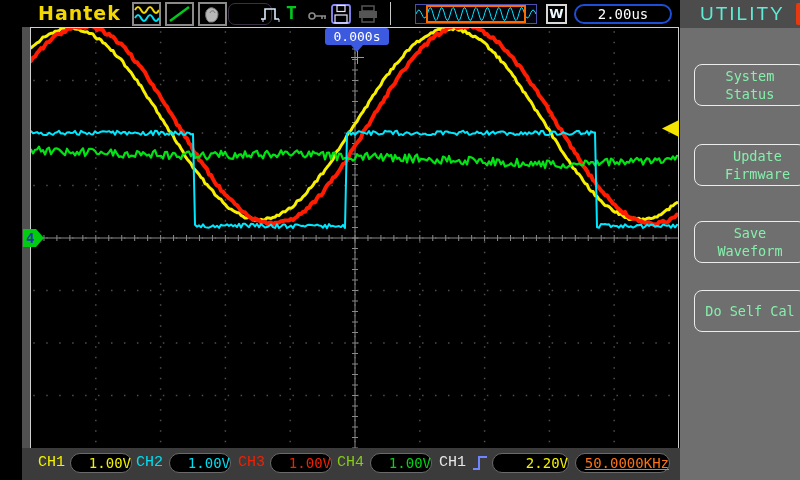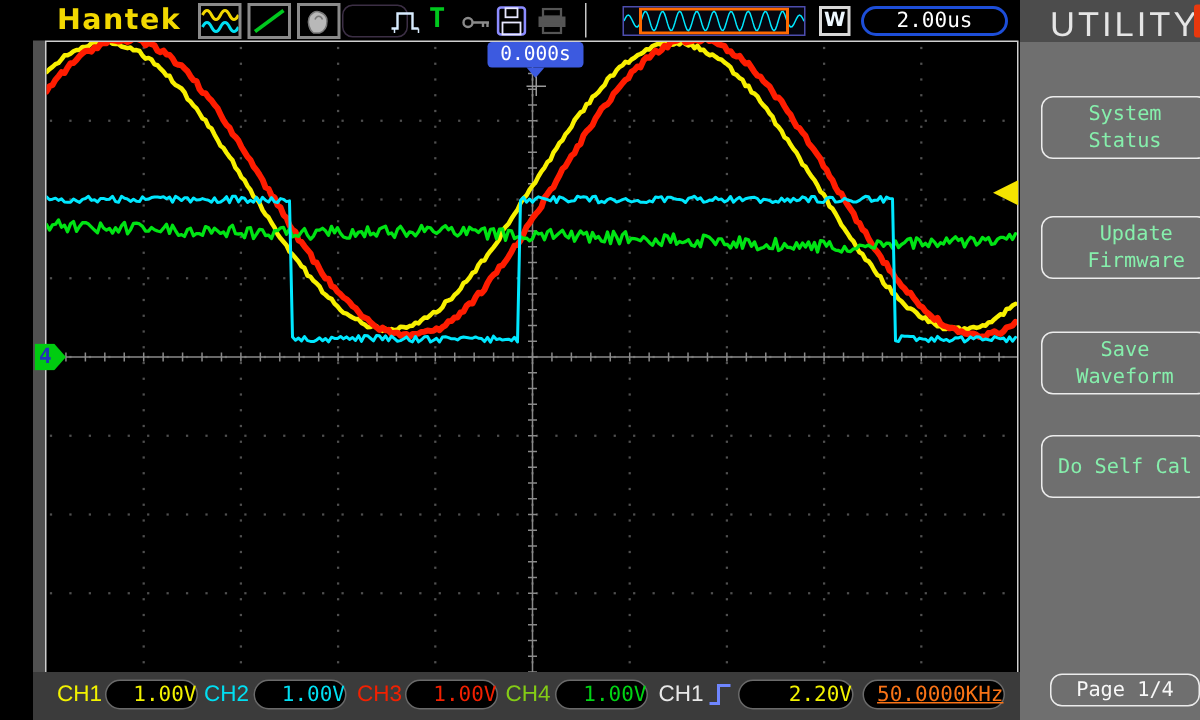--- a/index.html
+++ b/index.html
@@ -43,37 +43,37 @@
   .crossline{position:absolute;background:#9a9a9a;}
   #ch4-marker{position:absolute;left:1px;top:229px;width:21px;height:18px;background:#00cc10;
               clip-path:polygon(0 0,62% 0,100% 50%,62% 100%,0 100%);color:#2233bb;font-weight:bold;
               font-size:14px;font-family:"DejaVu Sans Mono",monospace;text-align:left;
               padding-left:3px;line-height:18px;box-sizing:border-box;}
   #trig-level-arrow{position:absolute;left:640px;top:120px;width:17px;height:17px;background:#f5e400;
               clip-path:polygon(100% 0,0 50%,100% 100%);}
   
   #sidebar{position:absolute;left:658px;top:0;width:142px;height:480px;background:#6f6f6f;}
   #sidebar-header{position:absolute;left:0;top:0;width:142px;height:28px;background:#4c4c4c;}
-  #sidebar-title{position:absolute;left:20px;top:3px;color:#e5e5e5;font-size:23px;letter-spacing:2px;
+  #sidebar-title{position:absolute;left:20px;top:3px;color:#5eead4;font-size:19px;letter-spacing:2px;
                  font-family:"Liberation Sans",sans-serif;}
   #close-btn{position:absolute;left:116px;top:3px;width:22px;height:22px;background:#e8380d;
              border-radius:2px;color:#fff;font-weight:bold;text-align:center;line-height:22px;
              font-size:15px;font-family:"DejaVu Sans",sans-serif;}
   .menu-btn{position:absolute;left:14px;width:112px;height:42px;background:#6f6f6f;
             border:1px solid #ececec;border-radius:8px;color:#86efac;
             font-family:"DejaVu Sans Mono",monospace;font-size:13.5px;line-height:1.35;
             display:flex;align-items:center;justify-content:center;text-align:center;
             box-sizing:border-box;padding:2px 6px;}
   #btn-0{top:64px;} #btn-1{top:144px;padding-left:21px;} #btn-2{top:221px;} #btn-3{top:290px;}
   #page-btn{position:absolute;left:20px;top:449px;width:100px;height:22px;background:#6f6f6f;
             border:1px solid #ececec;border-radius:8px;color:#f8f8f8;text-align:center;
             line-height:20px;font-family:"DejaVu Sans Mono",monospace;font-size:13.5px;box-sizing:border-box;}
   
   #bottombar{position:absolute;left:0;top:448px;width:658px;height:32px;background:#3b3b3b;}
-  .ch-label{position:absolute;top:6px;font-family:Liberation Sans, sans-serif;font-size:15px;}
+  .ch-label{position:absolute;top:6px;font-family:Liberation Mono, monospace;font-size:15px;}
   .pill{position:absolute;top:5px;height:20px;background:#000;border:1px solid #6a6a6a;
         border-radius:11px;box-sizing:border-box;font-family:"DejaVu Sans Mono",monospace;
         font-size:14px;text-align:right;line-height:18px;}
   #chlabel-0{left:16px;} #chpill-0{left:48px;width:62px;}
   #chlabel-1{left:114px;} #chpill-1{left:147px;width:62px;}
   #chlabel-2{left:216px;} #chpill-2{left:248px;width:62px;}
   #chlabel-3{left:315px;} #chpill-3{left:348px;width:62px;}
   #trig-src{left:417px;color:#e8e8e8;}
   #trig-edge{position:absolute;left:450px;top:5px;}
   #trig-level-pill{left:470px;width:77px;}
@@ -968,21 +968,20 @@
 
   <div id="sidebar">
     <div id="sidebar-header">
       <div id="sidebar-title">UTILITY</div>
       <div id="close-btn">X</div>
     </div>
     <div class="menu-btn" id="btn-0">System Status</div>
     <div class="menu-btn" id="btn-1">Update Firmware</div>
     <div class="menu-btn" id="btn-2">Save Waveform</div>
     <div class="menu-btn" id="btn-3">Do Self Cal</div>
-    <div id="page-btn">Page 1/4</div>
   </div>
 
   <div id="bottombar">
     <div class="ch-label" id="chlabel-0" style="color: rgb(242, 242, 0);">CH1</div>
     <div class="pill" id="chpill-0" style="color: rgb(242, 242, 0);">1.00V</div>
     <div class="ch-label" id="chlabel-1" style="color: rgb(0, 223, 242);">CH2</div>
     <div class="pill" id="chpill-1" style="color: rgb(0, 223, 242);">1.00V</div>
     <div class="ch-label" id="chlabel-2" style="color: rgb(242, 32, 0);">CH3</div>
     <div class="pill" id="chpill-2" style="color: rgb(242, 32, 0);">1.00V</div>
     <div class="ch-label" id="chlabel-3" style="color: #84cc16;">CH4</div>

